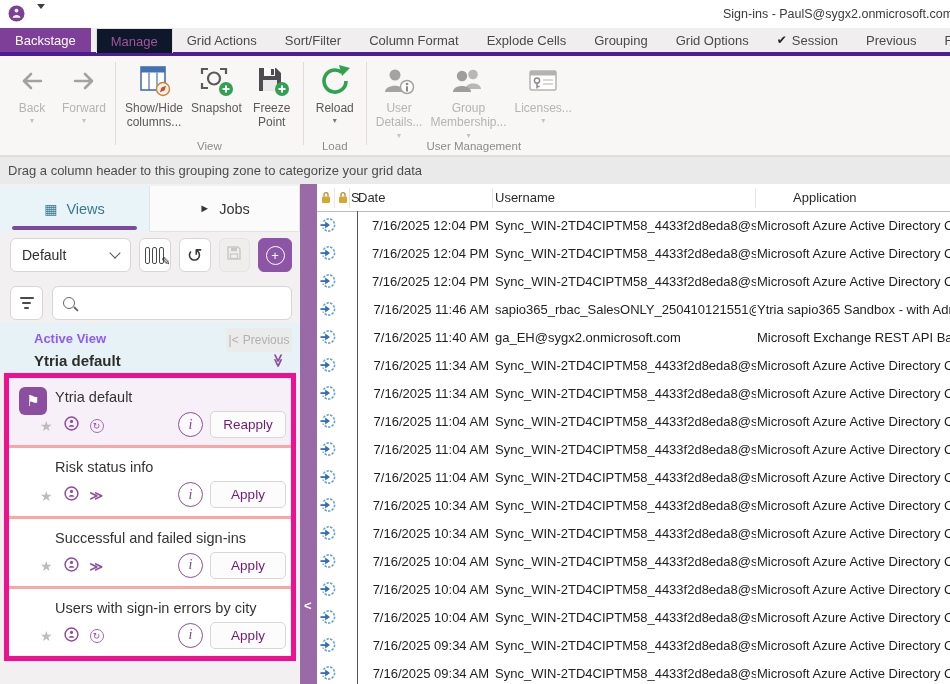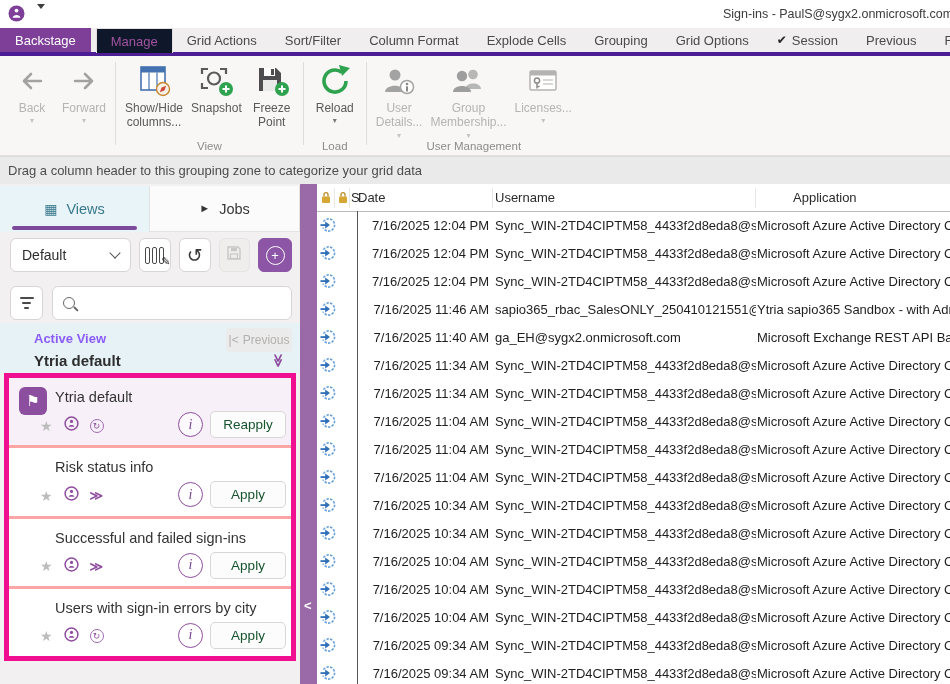--- a/index.html
+++ b/index.html
@@ -73,21 +73,21 @@
   .vcard.selected{background:#f8f0f8;}
   .vicon{position:absolute;left:10px;top:9px;width:28px;height:28px;border-radius:6px;box-sizing:border-box;display:flex;align-items:center;justify-content:center;}
   .vicon.flag{background:#8c4fa0;color:#fff;font-size:15px;}
   .vicon.grid{background:#fff;border:1px solid #ddc9e6;}
   .vtitle{position:absolute;left:46px;top:11px;font-size:14.5px;color:#333;white-space:nowrap;}
   .vbadges{position:absolute;left:31px;top:38px;display:flex;align-items:center;gap:11px;}
   .bstar{color:#bdbdbd;font-size:14px;line-height:1;}
   .bda{color:#8e4d9e;font-size:13px;font-weight:bold;line-height:1;}
   .brc{width:14px;height:14px;border:1.2px solid #a06cb3;border-radius:50%;color:#8e4d9e;font-size:9px;display:flex;align-items:center;justify-content:center;box-sizing:border-box;}
   .vinfo{position:absolute;right:88px;top:34px;width:25px;height:25px;border:1.4px solid #8e4d9e;border-radius:50%;color:#7a4490;font-size:14px;font-family:"Liberation Serif",serif;font-style:italic;display:flex;align-items:center;justify-content:center;background:rgba(255,255,255,.6);box-sizing:border-box;}
-  .vaction{position:absolute;right:5px;top:33px;width:76px;height:27px;background:#fdfcfc;border:1px solid #d9d7d5;border-radius:5px;font-size:13.5px;color:#14532d;display:flex;align-items:center;justify-content:center;box-sizing:border-box;}
+  .vaction{position:absolute;right:5px;top:33px;width:76px;height:27px;background:#fdfcfc;border:1px solid #d9d7d5;border-radius:5px;font-size:13.5px;color:#701a75;display:flex;align-items:center;justify-content:center;box-sizing:border-box;}
   .splitter{position:absolute;left:300px;top:0;width:17px;bottom:0;background:#9a69a8;}
   .splitchev{position:absolute;left:4px;top:414px;color:#fff;font-size:13px;font-weight:bold;}
   
   .grid{position:absolute;left:317px;top:0;right:0;bottom:0;background:#fff;}
   .grid-header{position:absolute;top:1px;left:0;right:0;height:26px;background:#fff;border-bottom:1px solid #bdbcbb;font-size:13px;color:#2b2b2b;}
   .grid-header .hv{position:absolute;top:3px;bottom:3px;width:1px;background:#e8e7e6;}
   .hcell{position:absolute;top:5px;white-space:nowrap;}
   .hlock{position:absolute;top:6px;width:12px;height:13px;}
   .grid-body{position:absolute;top:27px;left:0;right:0;bottom:0;overflow:hidden;}
   .gdiv{position:absolute;left:40px;top:27px;bottom:0;width:1px;background:#565656;}

